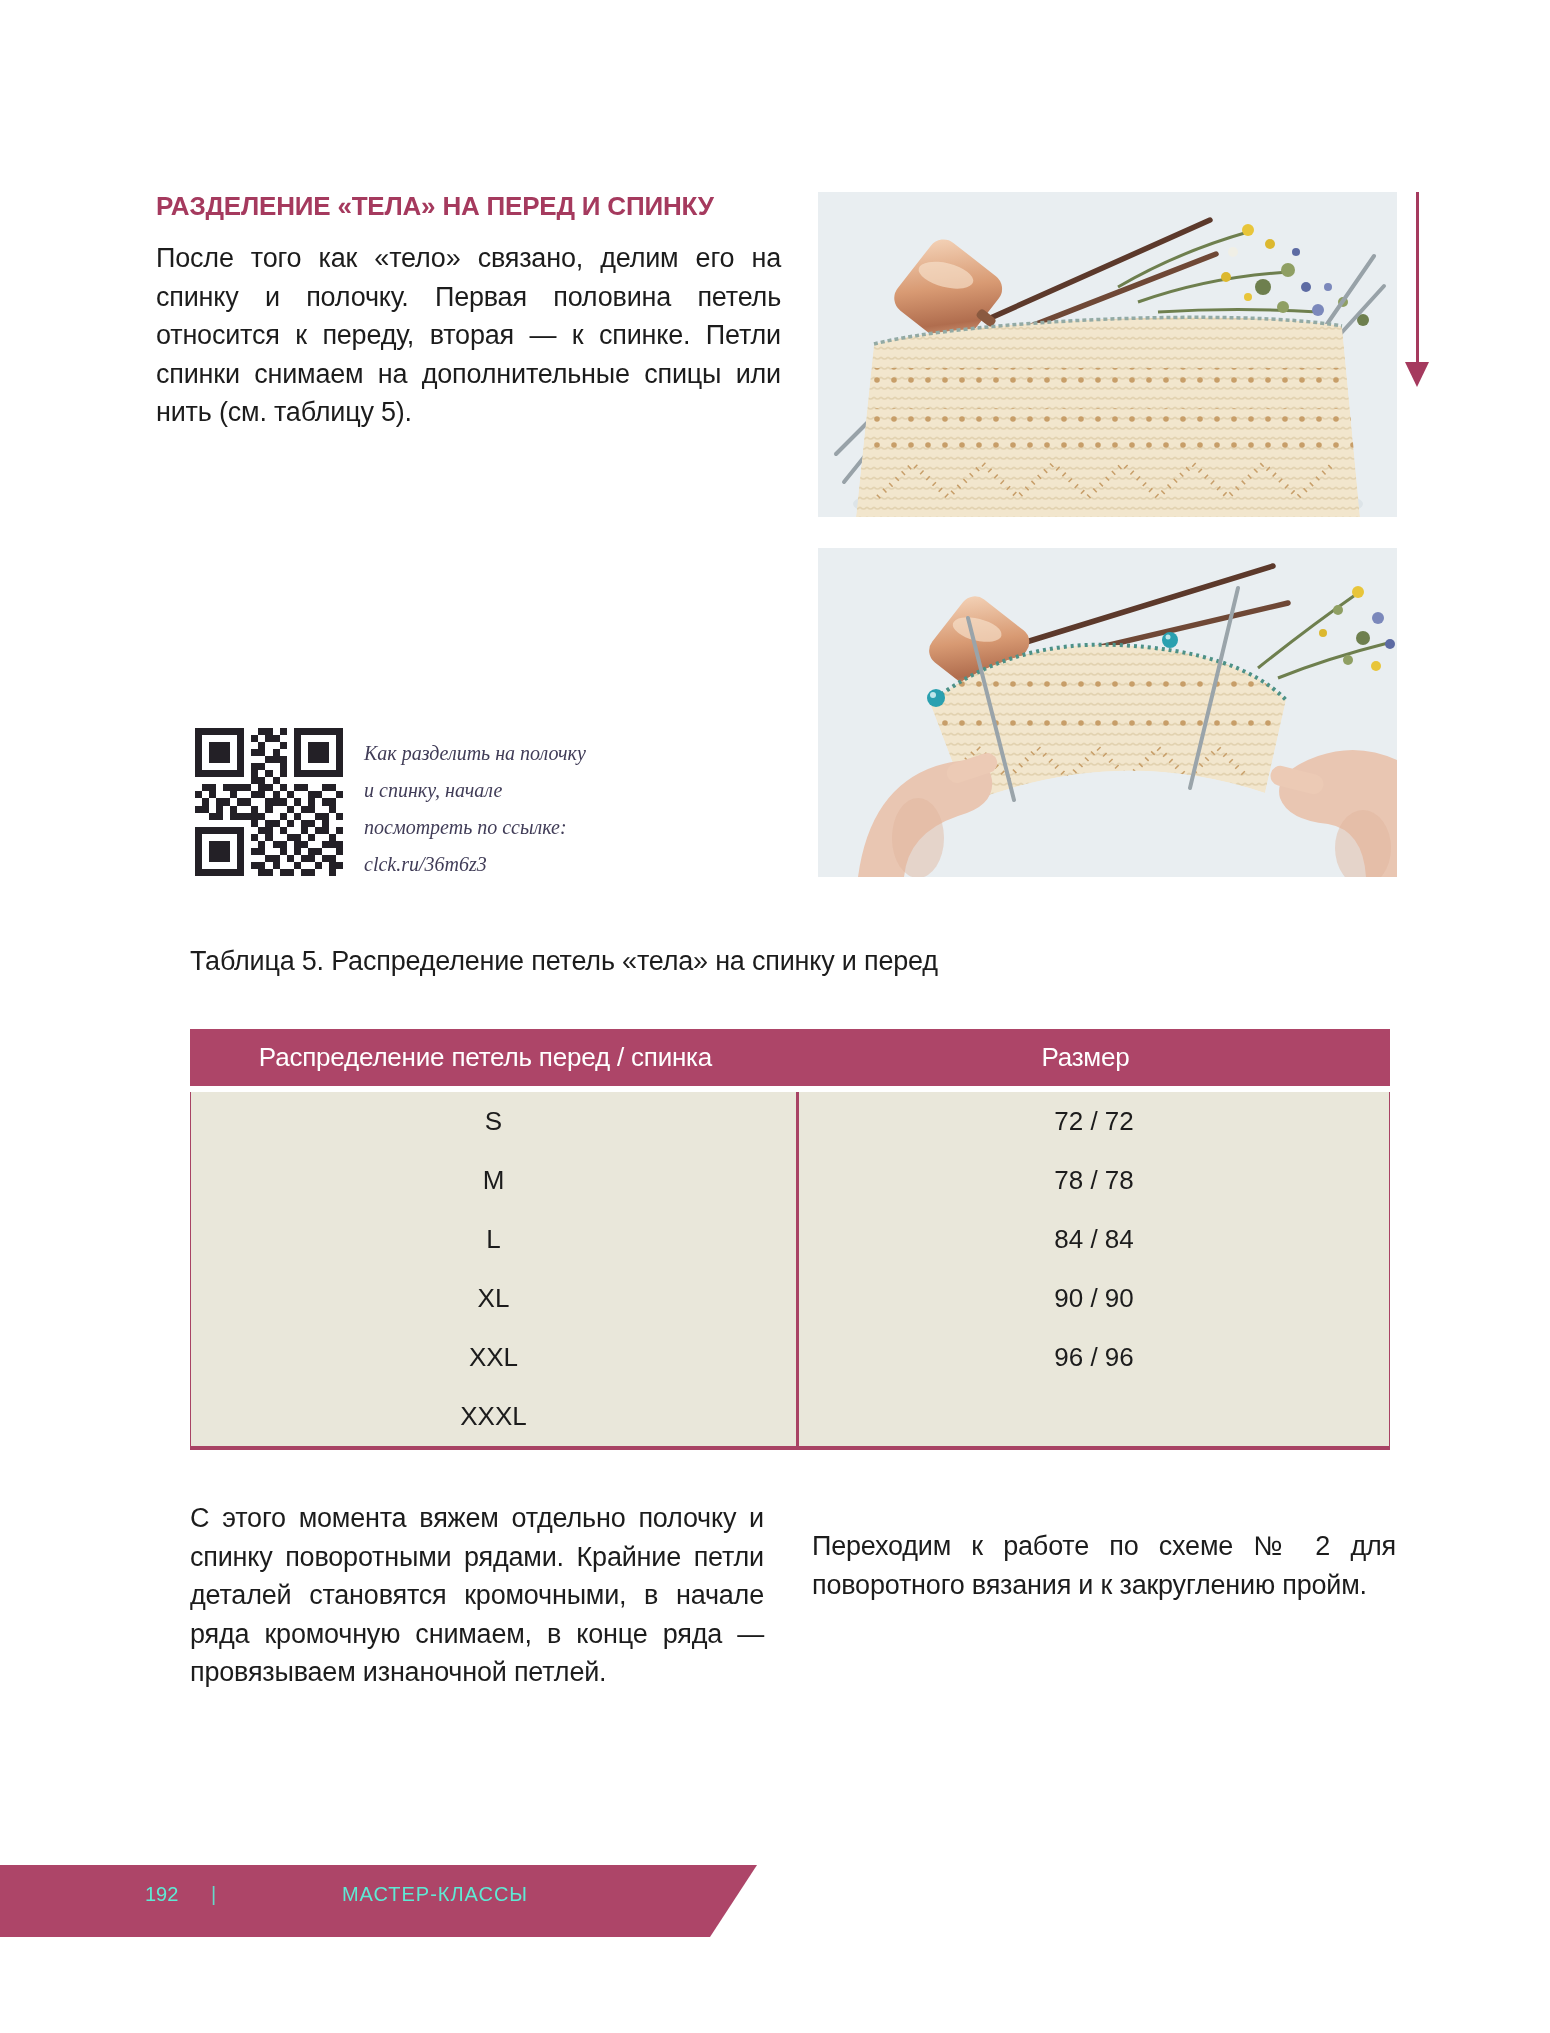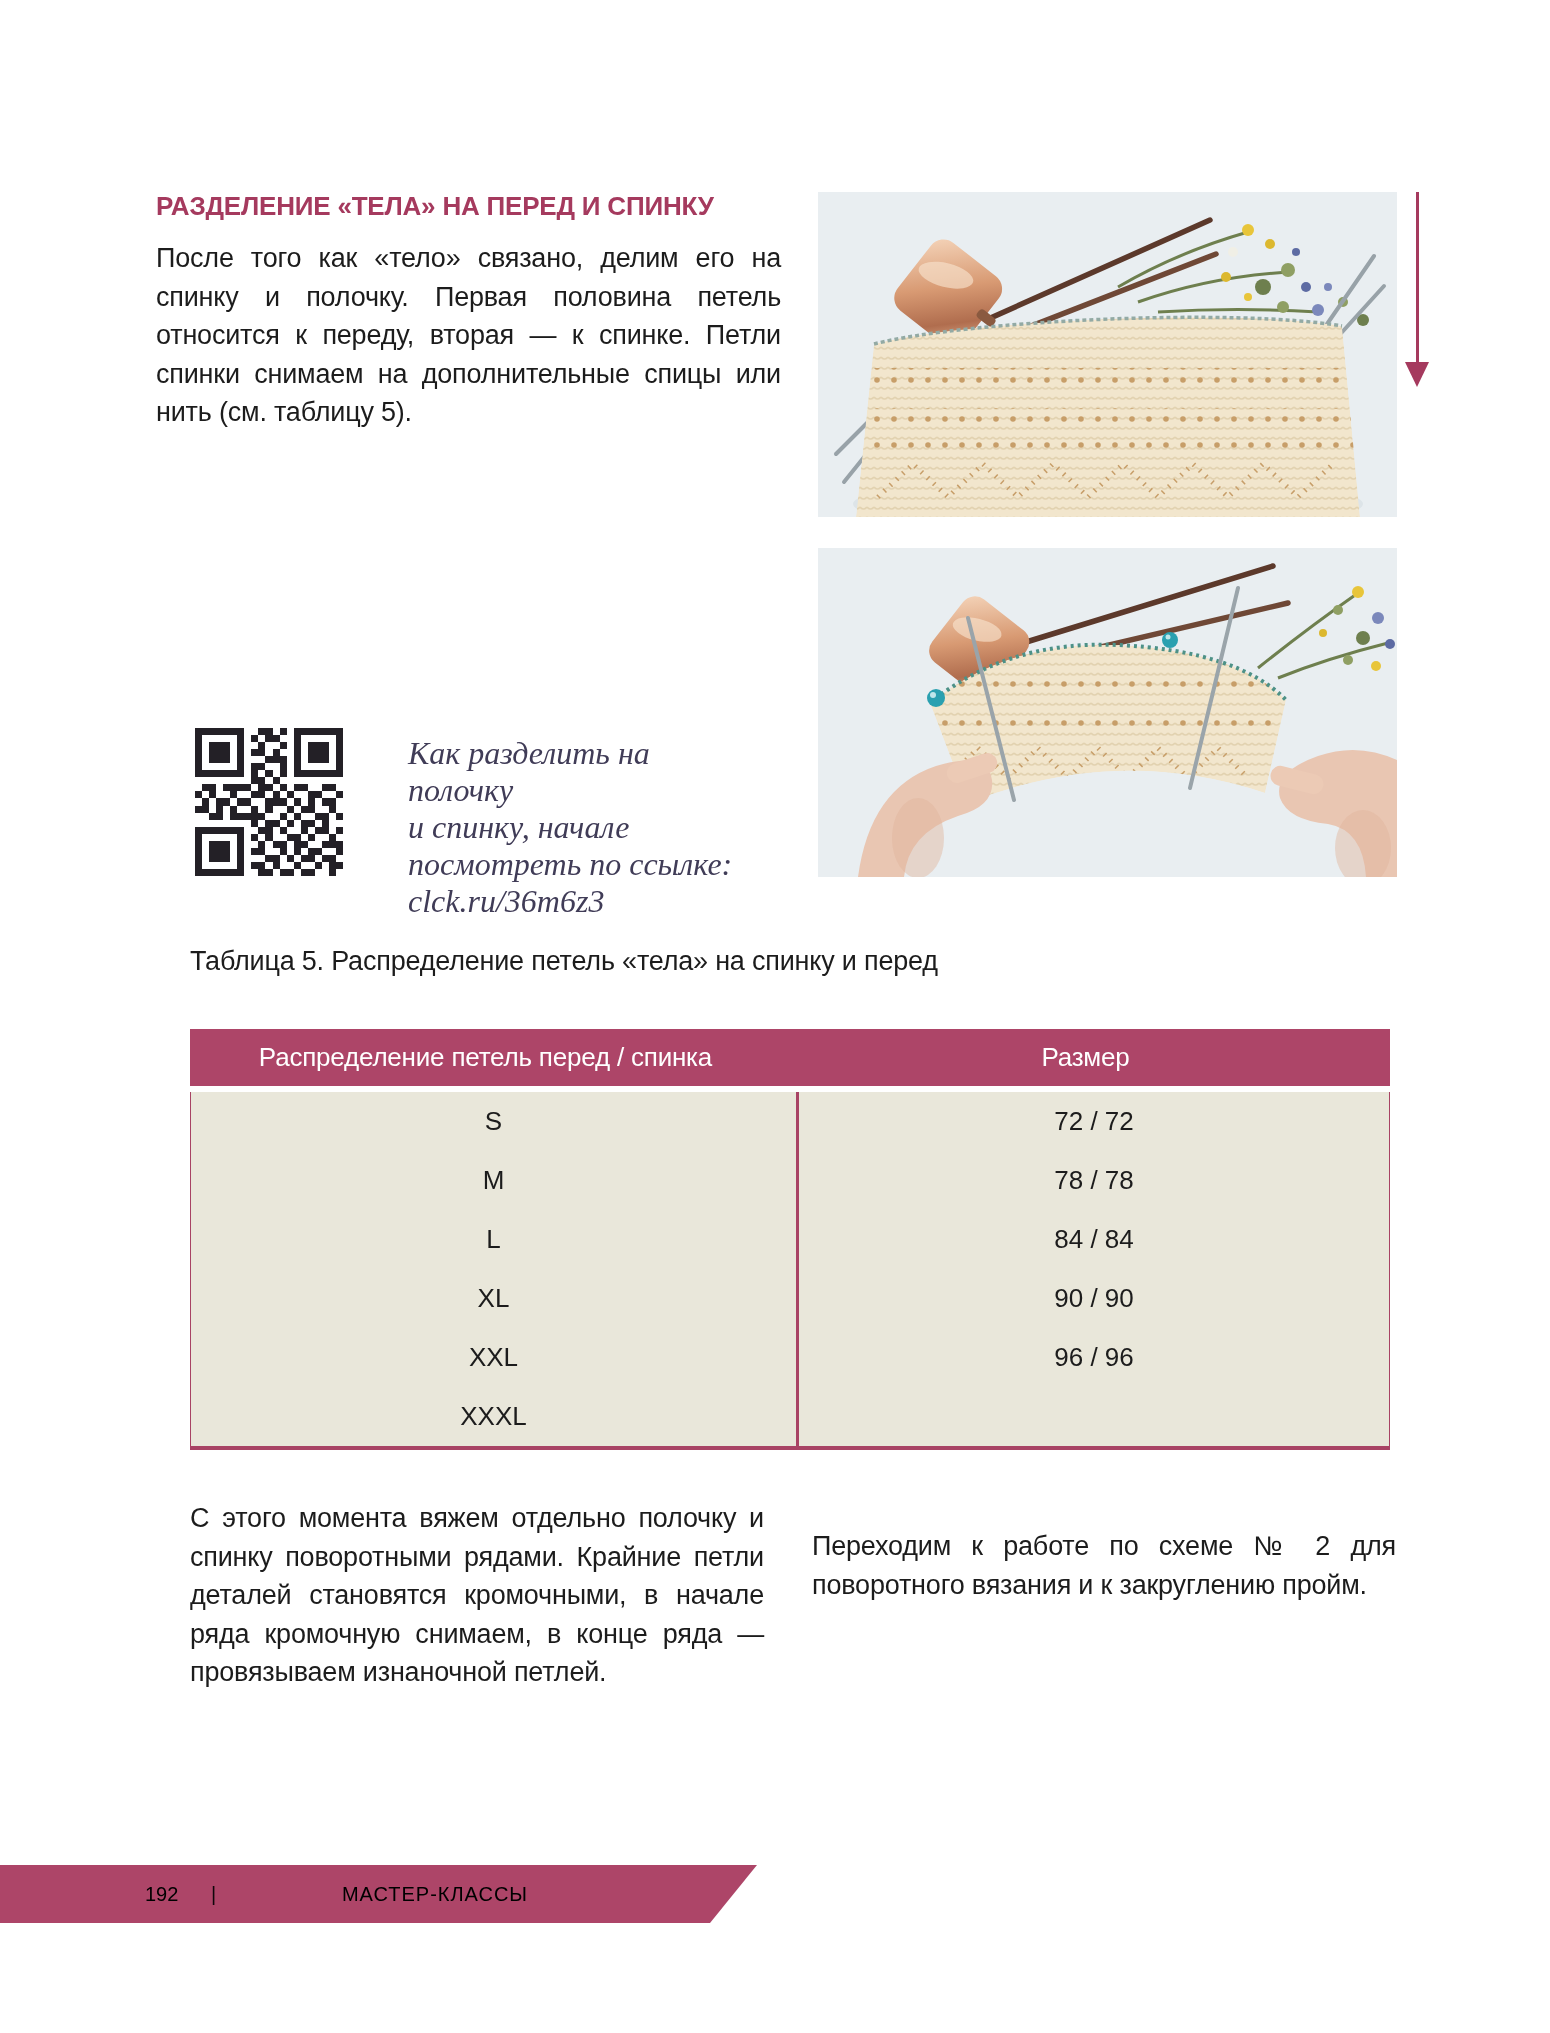--- a/index.html
+++ b/index.html
@@ -38,23 +38,23 @@
 
   .qr{
     position:absolute;left:195px;top:728px;width:148px;height:148px;
     display:grid;grid-template-columns:repeat(21,1fr);grid-template-rows:repeat(21,1fr);
     background:#ffffff;
   }
   .qm{background:transparent;}
   .qm.on{background:var(--qr_dark);}
 
   .qr-caption{
-    position:absolute;left:408px;top:735px;width:330px;
+    position:absolute;left:364px;top:735px;width:330px;
     font-family:"Liberation Serif",serif;font-style:italic;
-    font-size:32px;line-height:37px;color:var(--caption_text);
+    font-size:20px;line-height:37px;color:var(--caption_text);
   }
 
   .table-title{
     position:absolute;left:190px;top:946px;width:1200px;margin:0;
     font-size:27px;letter-spacing:-0.2px;
   }
 
   .size-table{position:absolute;left:190px;top:1029px;width:1200px;}
   .thead{display:flex;height:57px;background:var(--accent);}
   .th{
@@ -73,22 +73,22 @@
   .tr{display:flex;height:59px;}
   .td{display:flex;align-items:center;justify-content:center;font-size:26px;}
   .td.size{width:50.75%;border-right:3px solid var(--table_border);box-sizing:border-box;}
   .td.val{flex:1;}
 
   .col{position:absolute;top:1499px;margin:0;font-size:27px;line-height:38.5px;text-align:justify;letter-spacing:-0.2px;}
   .col1{left:190px;width:574px;}
   .col2{left:812px;width:584px;margin-top:28px;}
 
   .footer-band{
-    position:absolute;left:0;top:1865px;width:757px;height:58px;
-    background:var(--accent);color:#000000;
+    position:absolute;left:0;top:1865px;width:757px;height:72px;
+    background:var(--accent);color:#5eead4;
     clip-path:polygon(0 0,100% 0,calc(100% - 47px) 100%,0 100%);
     font-size:20px;
   }
   .footer-page{position:absolute;left:145px;top:0;height:58px;display:flex;align-items:center;}
   .footer-sep{position:absolute;left:211px;top:0;height:58px;display:flex;align-items:center;font-weight:lighter;opacity:.9;}
   .footer-section{
     position:absolute;left:300px;width:270px;top:0;height:58px;
     display:flex;align-items:center;justify-content:center;letter-spacing:1px;
   }
 </style>

